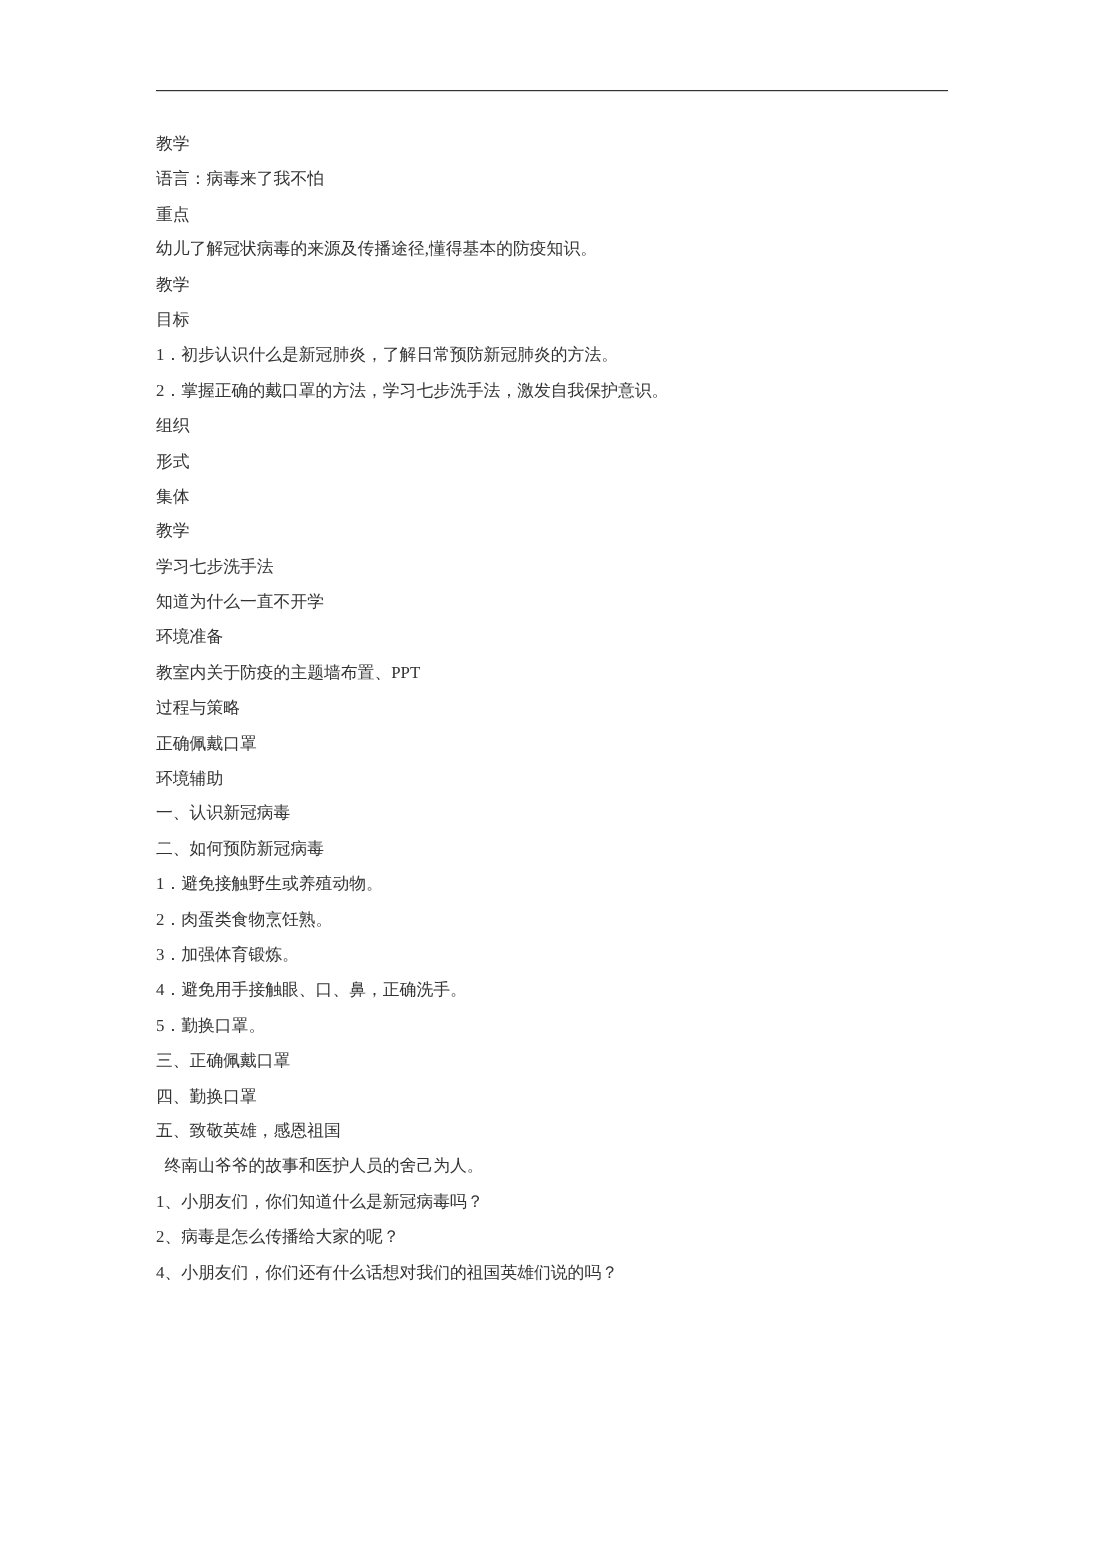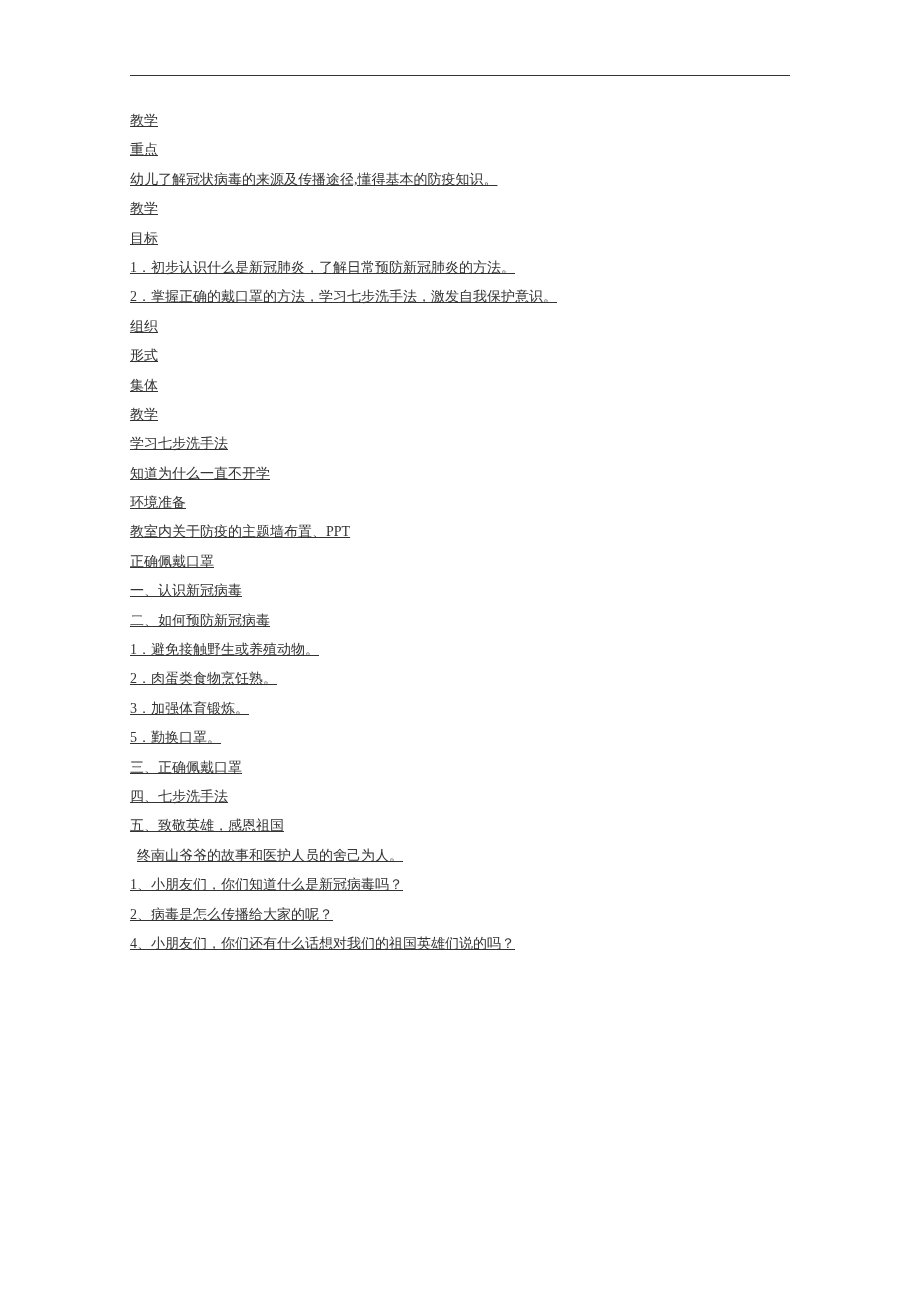--- a/index.html
+++ b/index.html
@@ -13,21 +13,20 @@
       background: #ffffff;
       font-family: "SimSun", "宋体", serif;
       font-size: 14px;
       line-height: 2.1;
       color: #333333;
       padding: 0;
     }
     
     .page {
       padding: 75px 130px 100px 130px;
-      text-decoration: underline;
     }
     
     .horizontal-rule {
       border: none;
       border-top: 1.5px solid #333333;
       margin-bottom: 30px;
     }
     
     .line {
       display: block;
@@ -38,42 +37,46 @@
       text-indent: 0.5em;
     }
   </style>
 </head>
 <body>
 
 <div class="page">
   <hr class="horizontal-rule">
   <div class="content">
     <span class="line">教学</span>
+    <span class="line">语言：病毒来了我不怕</span>
     <span class="line">重点</span>
     <span class="line">幼儿了解冠状病毒的来源及传播途径,懂得基本的防疫知识。</span>
     <span class="line">教学</span>
     <span class="line">目标</span>
     <span class="line">1．初步认识什么是新冠肺炎，了解日常预防新冠肺炎的方法。</span>
     <span class="line">2．掌握正确的戴口罩的方法，学习七步洗手法，激发自我保护意识。</span>
     <span class="line">组织</span>
     <span class="line">形式</span>
     <span class="line">集体</span>
     <span class="line">教学</span>
     <span class="line">学习七步洗手法</span>
     <span class="line">知道为什么一直不开学</span>
     <span class="line">环境准备</span>
     <span class="line">教室内关于防疫的主题墙布置、PPT</span>
+    <span class="line">过程与策略</span>
     <span class="line">正确佩戴口罩</span>
+    <span class="line">环境辅助</span>
     <span class="line">一、认识新冠病毒</span>
     <span class="line">二、如何预防新冠病毒</span>
     <span class="line">1．避免接触野生或养殖动物。</span>
     <span class="line">2．肉蛋类食物烹饪熟。</span>
     <span class="line">3．加强体育锻炼。</span>
+    <span class="line">4．避免用手接触眼、口、鼻，正确洗手。</span>
     <span class="line">5．勤换口罩。</span>
     <span class="line">三、正确佩戴口罩</span>
-    <span class="line">四、七步洗手法</span>
+    <span class="line">四、勤换口罩</span>
     <span class="line">五、致敬英雄，感恩祖国</span>
     <span class="line indent-small">终南山爷爷的故事和医护人员的舍己为人。</span>
     <span class="line">1、小朋友们，你们知道什么是新冠病毒吗？</span>
     <span class="line">2、病毒是怎么传播给大家的呢？</span>
     <span class="line">4、小朋友们，你们还有什么话想对我们的祖国英雄们说的吗？</span>
   </div>
 </div>
 
 </body></html>

